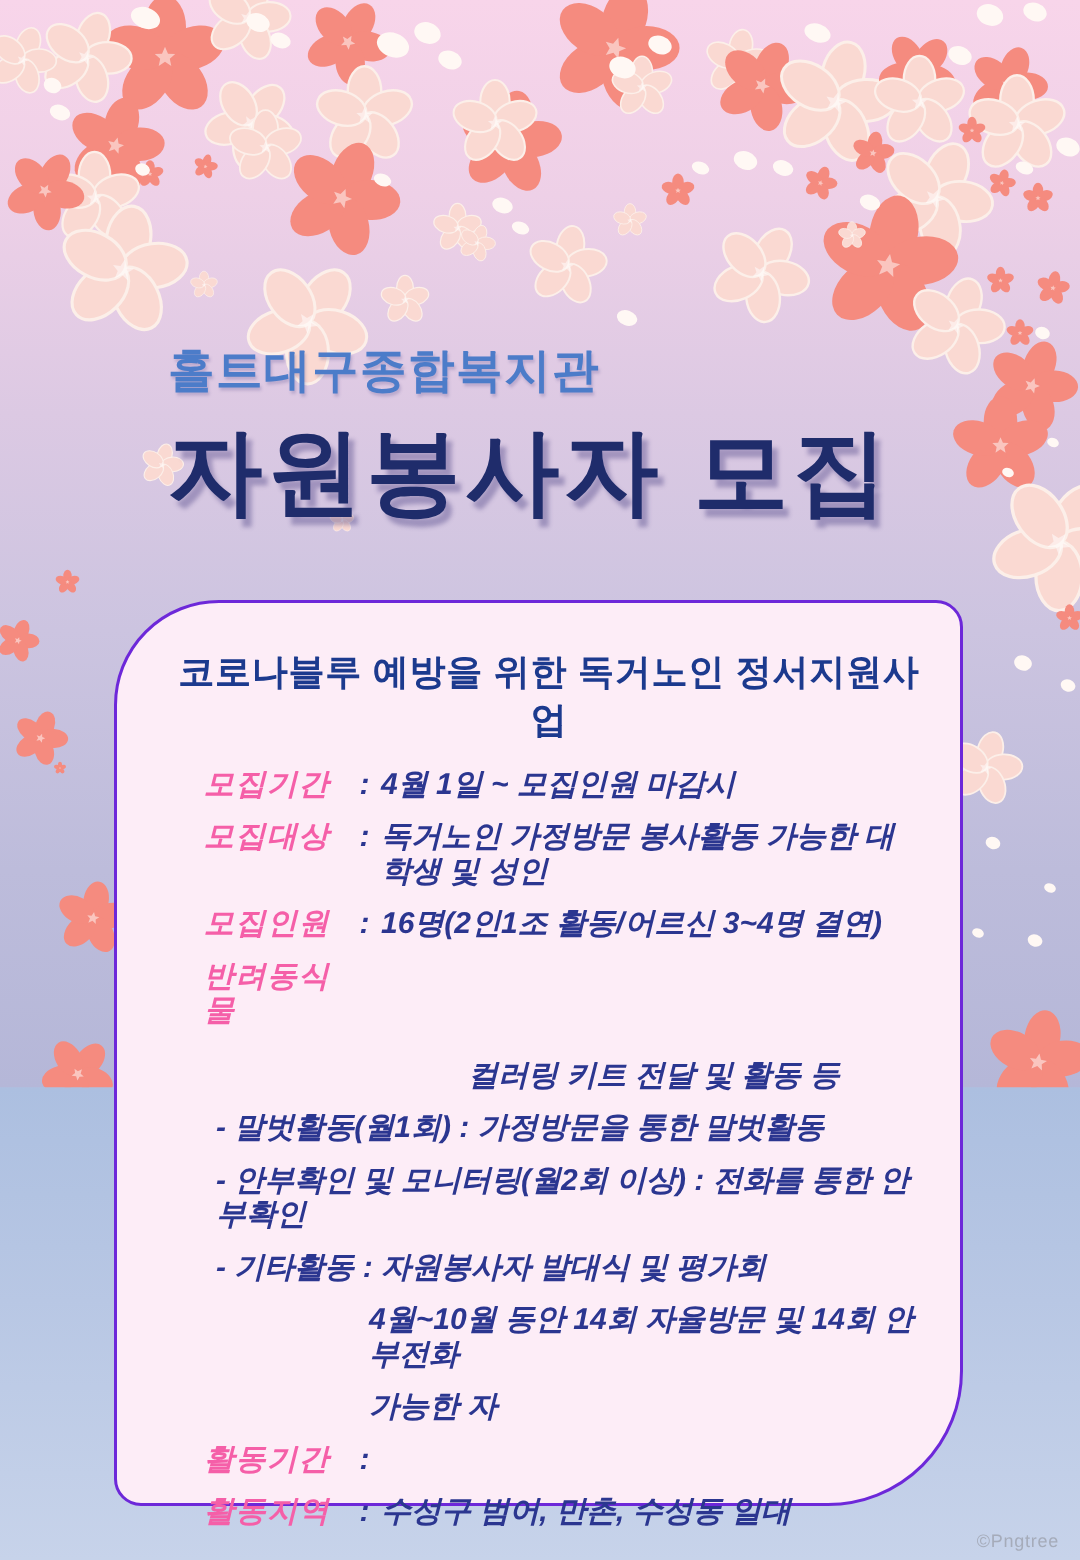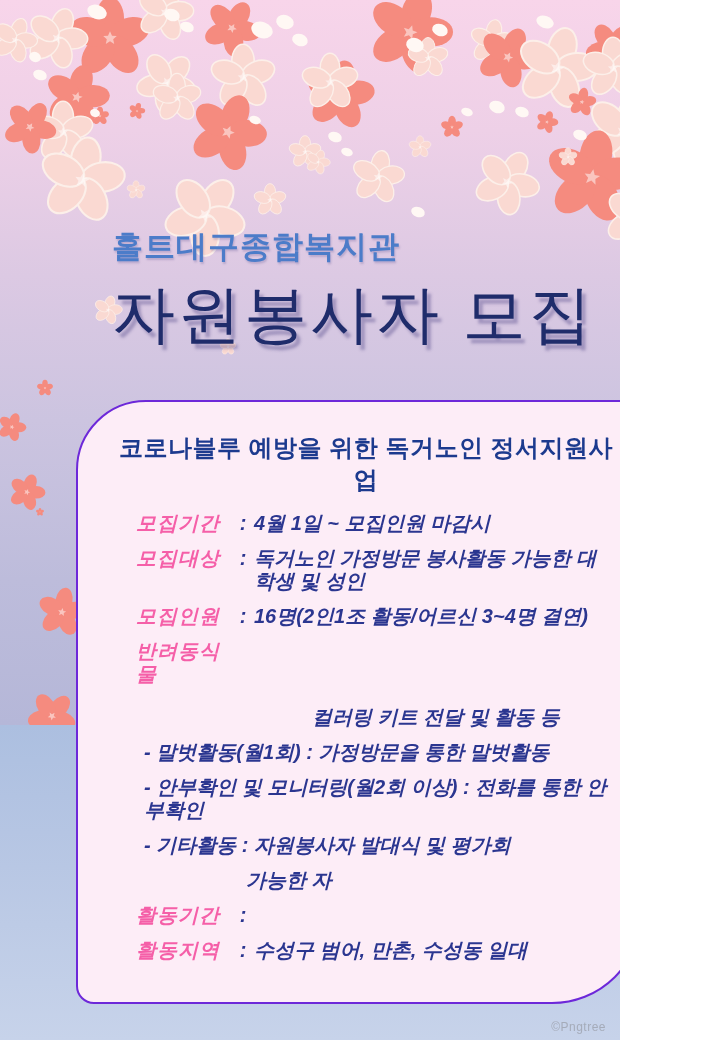--- a/index.html
+++ b/index.html
@@ -1,25 +1,25 @@
 <!DOCTYPE html>
 <html style="--subtitle-blue: #4C7CC9; --title-navy: #1F2C6B; --heading-navy: #1C3A8E; --body-navy: #2B3690; --label-pink: #F55FA8; --panel-bg: #FDEDF7;"><head>
 <meta charset="utf-8">
 <style>
   html,body{margin:0;padding:0;}
   body{font-family:"Liberation Sans","DejaVu Sans",sans-serif;}
-  .poster{position:relative;width:620px;height:1040px;overflow:hidden;background:#AFC2E2;}
+  .poster{position:relative;width:720px;height:1040px;overflow:hidden;background:#AFC2E2;}
   .bg-top{position:absolute;left:0;top:0;width:720px;height:725px;overflow:hidden;
     background:linear-gradient(180deg,#F8D5EA 0%,#EED0E7 18%,#DCC9E3 38%,#CCC4E0 58%,#BDBCDB 80%,#B5B7D8 100%);}
   .bg-bottom{position:absolute;left:0;top:725px;width:720px;height:315px;
     background:linear-gradient(180deg,#ACBFE0 0%,#B8C7E4 45%,#C7D3EA 100%);}
   .deco{position:absolute;left:0;top:0;}
   .org-name{position:absolute;left:112px;top:226px;font-size:31px;font-weight:900;
     color:var(--subtitle-blue);letter-spacing:1px;text-shadow:1px 2px 2px rgba(80,70,140,.25);}
-  .poster-title{position:absolute;left:112px;top:272px;font-size:63px;font-weight:400;
+  .poster-title{position:absolute;left:112px;top:272px;font-size:63px;font-weight:700;
     color:var(--title-navy);letter-spacing:3px;text-shadow:4px 5px 3px rgba(70,60,130,.38);white-space:nowrap;}
   .panel{position:absolute;left:76px;top:400px;width:566px;height:604px;box-sizing:border-box;
     background:var(--panel-bg);border:2px solid #6d28d9;border-radius:70px 18px 90px 18px;
     padding:30px 24px 0 58px;}
   .panel-heading{font-size:24px;font-weight:900;color:var(--heading-navy);
     text-align:center;margin:0 0 16px -20px;letter-spacing:.5px;}
   .rows{font-size:20px;font-weight:800;color:var(--body-navy);}
   .row{display:flex;align-items:baseline;margin-bottom:12px;line-height:23px;font-style:italic;}
   .row .lbl{color:var(--label-pink);flex:0 0 96px;letter-spacing:1px;}
   .row .colon{flex:0 0 22px;text-align:center;}
@@ -177,20 +177,23 @@
         <div class="row bullet">
           <span class="val">- 말벗활동(월1회)  : 가정방문을 통한 말벗활동</span>
         </div>
         <div class="row bullet">
           <span class="val">- 안부확인 및 모니터링(월2회 이상) : 전화를 통한 안부확인</span>
         </div>
         <div class="row bullet">
           <span class="val">- 기타활동  : 자원봉사자 발대식 및 평가회</span>
         </div>
         <div class="row indent1">
+          <span class="val">4월~10월 동안 14회 자율방문 및 14회 안부전화</span>
+        </div>
+        <div class="row indent1">
           <span class="val">가능한 자</span>
         </div>
         <div class="row labeled">
           <span class="lbl">활동기간</span>
           <span class="colon">:</span>
         </div>
         <div class="row labeled">
           <span class="lbl">활동지역</span>
           <span class="colon">:</span>
           <span class="val">수성구 범어, 만촌, 수성동 일대</span>

